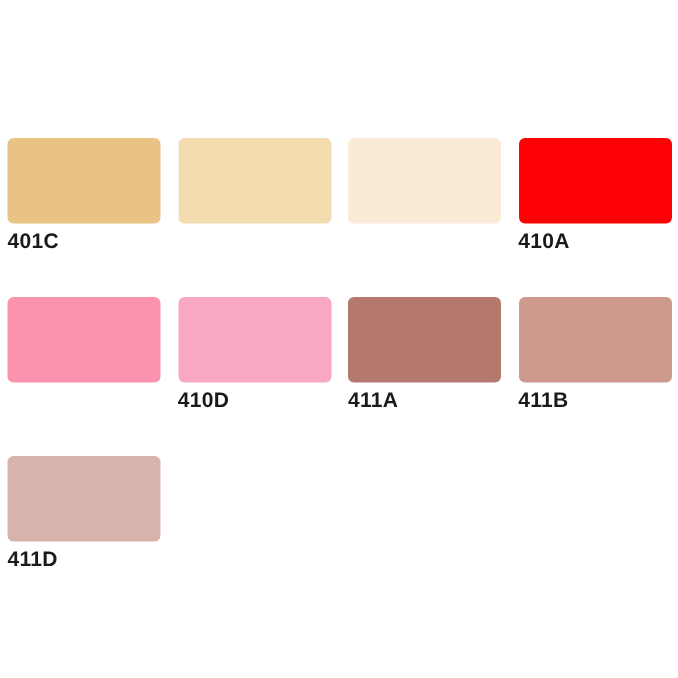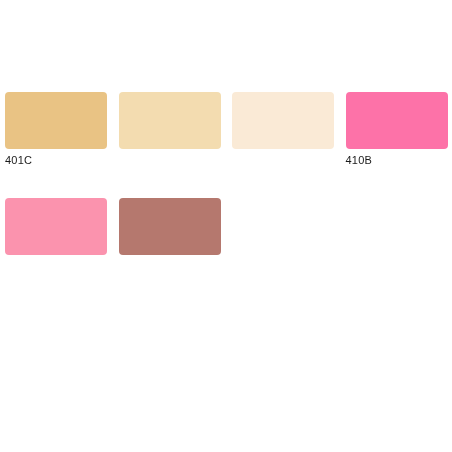--- a/index.html
+++ b/index.html
@@ -36,22 +36,22 @@
   .swatch-chip {
     width: 102px;
     height: 57px;
     border-radius: 4px;
     display: block;
   }
   .swatch-label {
     display: block;
     margin-top: 6px;
     font-family: "Liberation Sans", sans-serif;
-    font-size: 11px;
-    font-weight: normal;
+    font-size: 14px;
+    font-weight: bold;
     color: #1a1a1a;
     letter-spacing: 0.2px;
     line-height: 10px;
     white-space: nowrap;
   }
 </style>
 </head>
 <body>
 
 <div id="swatch-chart">
@@ -60,23 +60,36 @@
         <span class="swatch-chip" style="background-color: rgb(233, 195, 132);"></span>
         <span class="swatch-label">401C</span>
       </div>
       <div class="swatch-cell">
         <span class="swatch-chip" style="background-color: rgb(243, 220, 176);"></span>
       </div>
       <div class="swatch-cell">
         <span class="swatch-chip" style="background-color: rgb(250, 234, 214);"></span>
       </div>
       <div class="swatch-cell">
-        <span class="swatch-chip" style="background-color: rgb(253, 114, 168);"></span>
-        <span class="swatch-label">410B</span>
+        <span class="swatch-chip" style="background-color: rgb(253, 2, 4);"></span>
+        <span class="swatch-label">410A</span>
       </div>
       <div class="swatch-cell">
         <span class="swatch-chip" style="background-color: rgb(251, 147, 174);"></span>
       </div>
       <div class="swatch-cell">
+        <span class="swatch-chip" style="background-color: rgb(249, 168, 194);"></span>
+        <span class="swatch-label">410D</span>
+      </div>
+      <div class="swatch-cell">
         <span class="swatch-chip" style="background-color: rgb(181, 120, 110);"></span>
+        <span class="swatch-label">411A</span>
+      </div>
+      <div class="swatch-cell">
+        <span class="swatch-chip" style="background-color: rgb(207, 154, 142);"></span>
+        <span class="swatch-label">411B</span>
+      </div>
+      <div class="swatch-cell">
+        <span class="swatch-chip" style="background-color: rgb(215, 179, 171);"></span>
+        <span class="swatch-label">411D</span>
       </div>
     </div>
 </div>
 
 </body></html>

